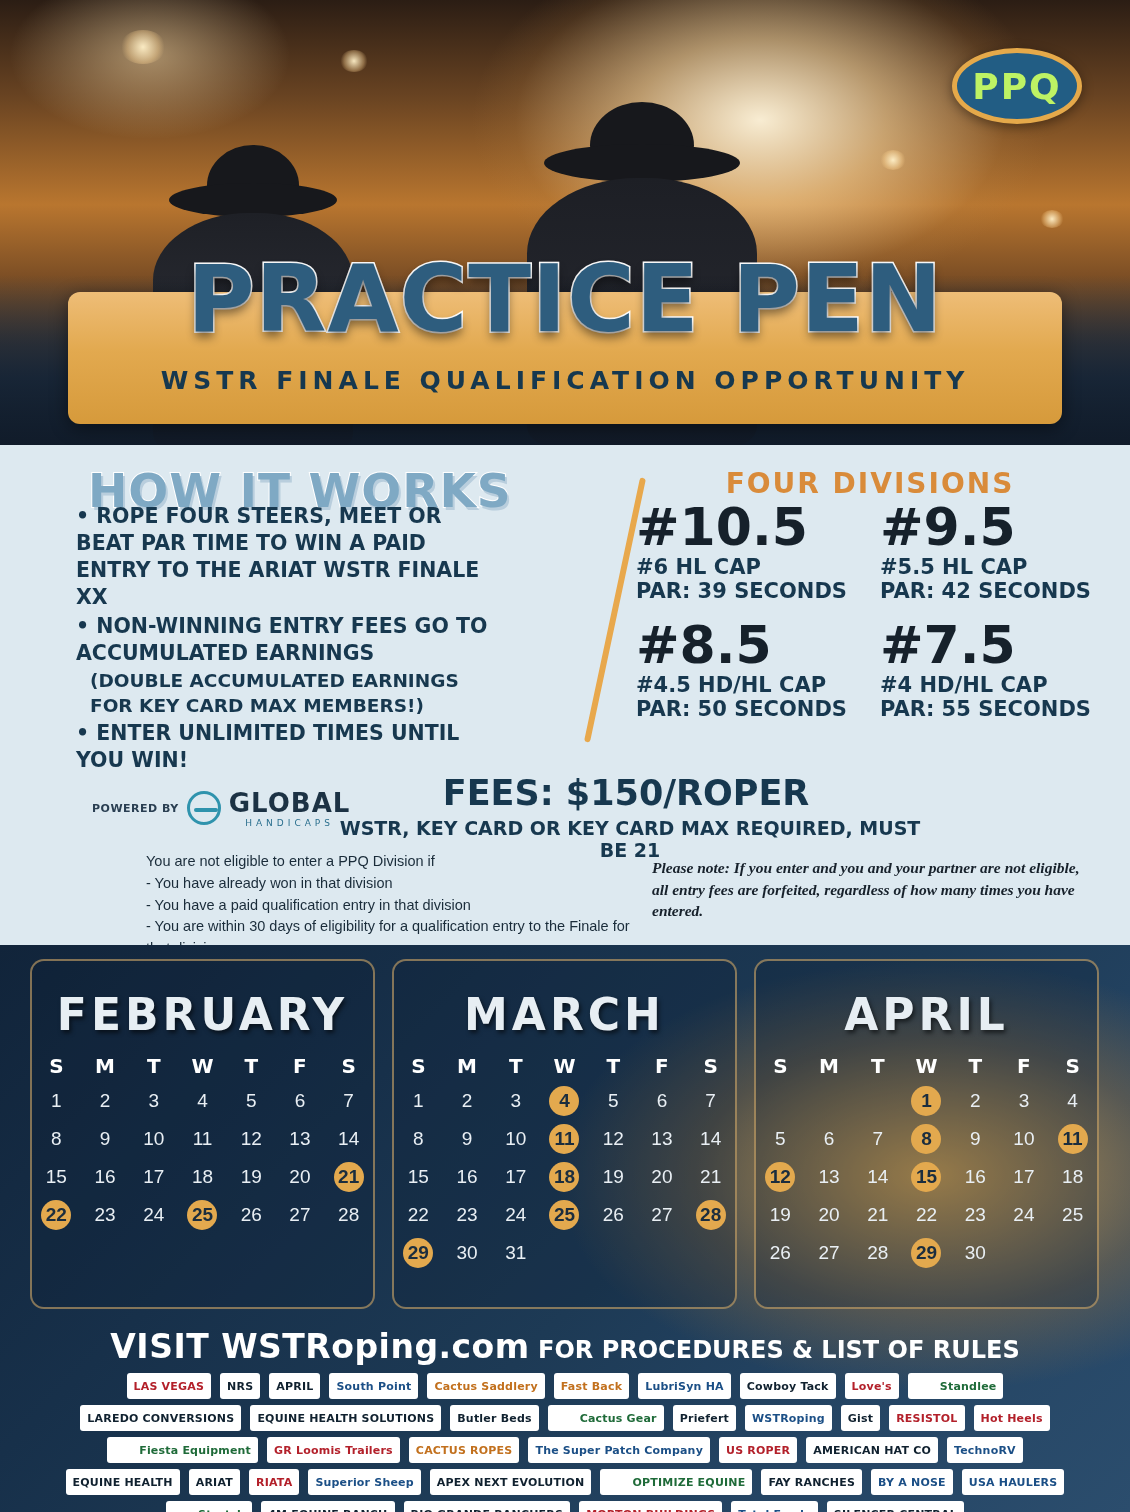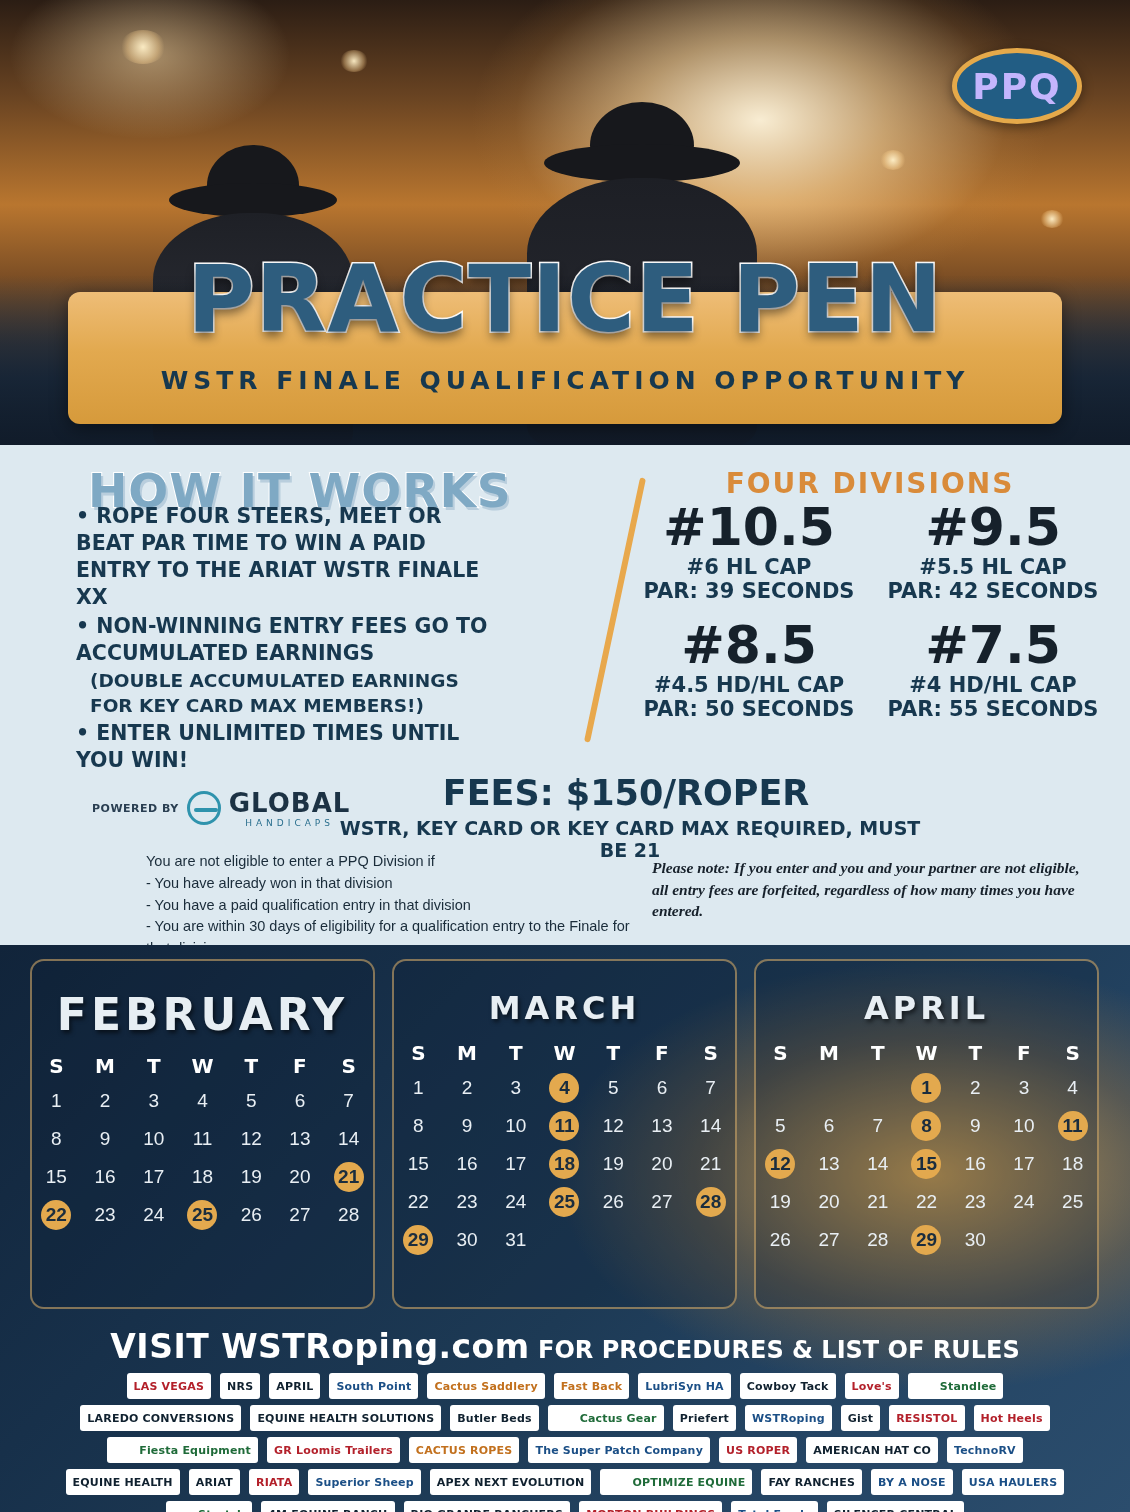--- a/index.html
+++ b/index.html
@@ -73,21 +73,21 @@
     letter-spacing: 5px;
     color: #16384f;
   }
   .ppq-badge {
     position: absolute; right: 48px; top: 48px;
     width: 130px; height: 76px;
     border-radius: 50%;
     background: #225d84;
     border: 5px solid #e5a94a;
     display: flex; align-items: center; justify-content: center;
-    color: #c4b5fd; font-weight: 900; font-size: 36px; letter-spacing: 2px;
+    color: #bef264; font-weight: 900; font-size: 36px; letter-spacing: 2px;
     font-family: "DejaVu Sans", sans-serif;
     box-shadow: 0 3px 12px rgba(0,0,0,0.4);
   }
 
   
   .info {
     position: absolute; left: 0; top: 445px; width: 1130px; height: 592px;
     background: #dde9f0;
   }
   .how-title {
@@ -120,21 +120,21 @@
 
   .four-div-title {
     position: absolute; left: 640px; top: 22px; width: 460px;
     text-align: center;
     font-family: "DejaVu Sans", sans-serif;
     font-weight: 900; font-size: 28px; letter-spacing: 2px;
     color: #d98b3a;
   }
   .div-grid {
     position: absolute; left: 636px; top: 55px; width: 470px;
-    display: grid; grid-template-columns: 1fr 1fr; gap: 6px 18px; text-align: center;
+    display: grid; grid-template-columns: 1fr 1fr; gap: 6px 18px;
   }
   .div-cell .num {
     font-family: "DejaVu Sans", sans-serif;
     font-weight: 900; font-size: 52px; color: #16212b; line-height: 1.05;
   }
   .div-cell .cap, .div-cell .par {
     font-family: "DejaVu Sans", sans-serif;
     font-weight: 700; font-size: 21px; color: #17384f; line-height: 1.18;
   }
   .div-cell { margin-bottom: 8px; }
@@ -205,21 +205,21 @@
   .cal-title {
     text-align: center;
     margin-top: 28px;
     font-family: "DejaVu Sans", sans-serif;
     font-weight: 900;
     font-size: 44px;
     letter-spacing: 4px;
     color: #e7eef3;
     text-shadow: 2px 3px 4px rgba(0,0,0,0.55);
   }
-  .cal-title.small { font-size: 32px; }
+  .cal-title.small { font-size: 44px; }
   .dow, .week {
     display: grid; grid-template-columns: repeat(7, 1fr);
     text-align: center;
   }
   .dow {
     margin-top: 14px;
     font-family: "DejaVu Sans", sans-serif;
     font-weight: 900; font-size: 20px; color: #ffffff;
   }
   .week {

